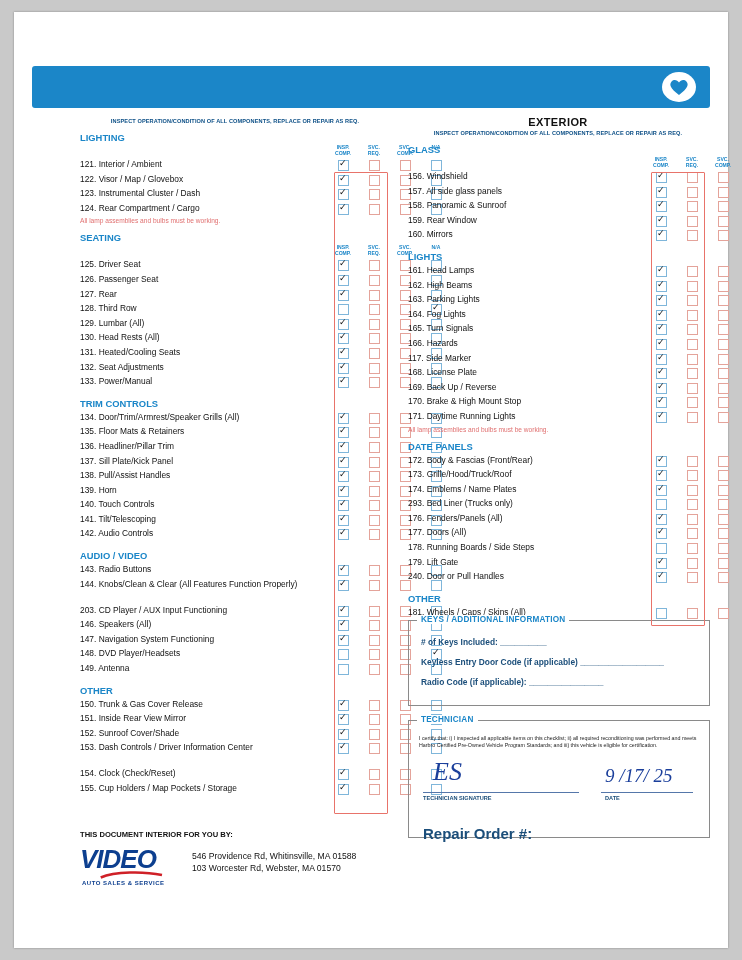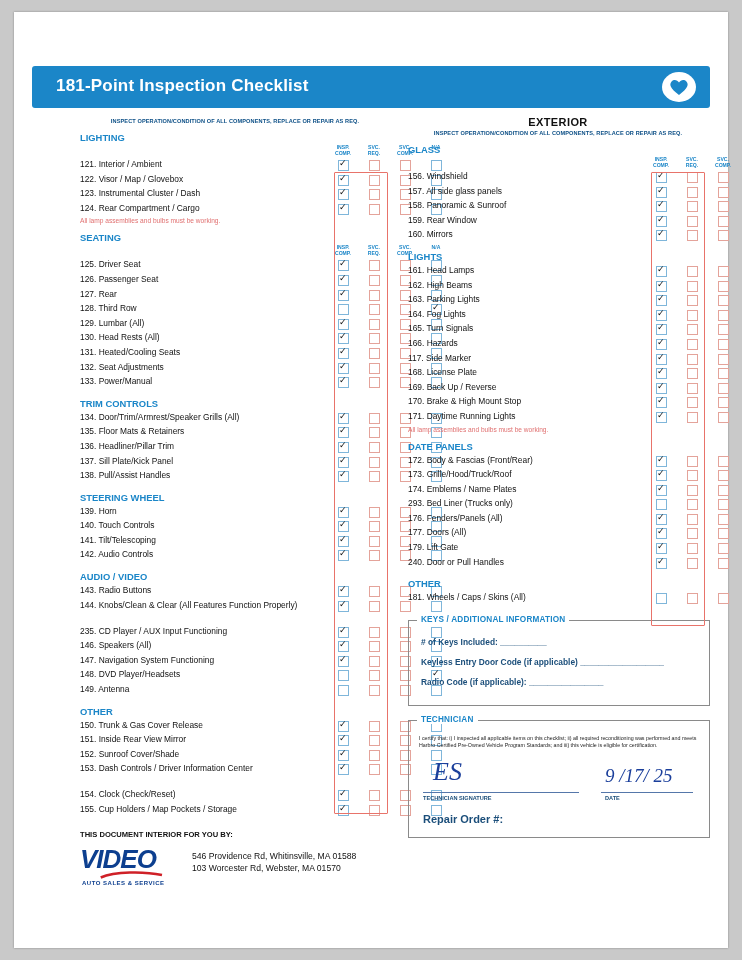--- a/index.html
+++ b/index.html
@@ -76,21 +76,20 @@
     position:absolute;left:0;top:24px;width:104px;height:10px;
   }
 </style>
 </head>
 <body>
 
 <div id="page">
   <div id="sheet">
 
     <div class="banner">
-      <div class="banner-title">181-Point Inspection Checklist</div>
       <div class="banner-logo">
         <svg width="22" height="18" viewBox="0 0 22 18" aria-hidden="true">
           <path d="M11 17 C2 10.5 1 6.5 3.6 3.6 C6 1 9.3 2 11 4.6 C12.7 2 16 1 18.4 3.6 C21 6.5 20 10.5 11 17 Z" fill="#1b86c8"></path>
         </svg>
       </div>
     </div>
 
     <div class="col col-left">
       <div class="col-head">
         <div class="sub">INSPECT OPERATION/CONDITION OF ALL COMPONENTS, REPLACE OR REPAIR AS REQ.</div>
@@ -262,21 +261,20 @@
                 <div class="lbl">138. Pull/Assist Handles</div>
                 <div class="bx" style="left: 258px;"></div>
                 <div class="bx red" style="left: 289px;"></div>
                 <div class="bx red" style="left: 320px;"></div>
                 <div class="bx" style="left: 351px;"></div>
                 <div class="chk" style="left: 259px;">✓</div>
               </div>
             </div>
           </div>
           <div>
-            <div class="sect">STEERING WHEEL</div>
             <div class="rows">
               <div class="row">
                 <div class="lbl">139. Horn</div>
                 <div class="bx" style="left: 258px;"></div>
                 <div class="bx red" style="left: 289px;"></div>
                 <div class="bx red" style="left: 320px;"></div>
                 <div class="bx" style="left: 351px;"></div>
                 <div class="chk" style="left: 259px;">✓</div>
               </div>
               <div class="row">
@@ -318,21 +316,21 @@
               </div>
               <div class="row" style="height: 26px;">
                 <div class="lbl w">144. Knobs/Clean &amp; Clear (All Features Function Properly)</div>
                 <div class="bx" style="left: 258px;"></div>
                 <div class="bx red" style="left: 289px;"></div>
                 <div class="bx red" style="left: 320px;"></div>
                 <div class="bx" style="left: 351px;"></div>
                 <div class="chk" style="left: 259px;">✓</div>
               </div>
               <div class="row">
-                <div class="lbl">235. CD Player / AUX Input Functioning</div>
+                <div class="lbl">203. CD Player / AUX Input Functioning</div>
                 <div class="bx" style="left: 258px;"></div>
                 <div class="bx red" style="left: 289px;"></div>
                 <div class="bx red" style="left: 320px;"></div>
                 <div class="bx" style="left: 351px;"></div>
                 <div class="chk" style="left: 259px;">✓</div>
               </div>
               <div class="row">
                 <div class="lbl">146. Speakers (All)</div>
                 <div class="bx" style="left: 258px;"></div>
                 <div class="bx red" style="left: 289px;"></div>
@@ -591,20 +589,26 @@
                 <div class="bx red" style="left: 279px;"></div>
                 <div class="bx red" style="left: 310px;"></div>
                 <div class="chk" style="left: 249px;">✓</div>
               </div>
               <div class="row">
                 <div class="lbl">177. Doors (All)</div>
                 <div class="bx" style="left: 248px;"></div>
                 <div class="bx red" style="left: 279px;"></div>
                 <div class="bx red" style="left: 310px;"></div>
                 <div class="chk" style="left: 249px;">✓</div>
+              </div>
+              <div class="row">
+                <div class="lbl">178. Running Boards / Side Steps</div>
+                <div class="bx" style="left: 248px;"></div>
+                <div class="bx red" style="left: 279px;"></div>
+                <div class="bx red" style="left: 310px;"></div>
               </div>
               <div class="row">
                 <div class="lbl">179. Lift Gate</div>
                 <div class="bx" style="left: 248px;"></div>
                 <div class="bx red" style="left: 279px;"></div>
                 <div class="bx red" style="left: 310px;"></div>
                 <div class="chk" style="left: 249px;">✓</div>
               </div>
               <div class="row">
                 <div class="lbl">240. Door or Pull Handles</div>
@@ -638,21 +642,21 @@
 
     <div class="obox" style="left:394px;top:708px;width:300px;height:116px;">
       <div class="box-title">TECHNICIAN</div>
       <div class="small" style="position:absolute;left:10px;top:14px;width:278px;">I certify that: i) I inspected all applicable items on this checklist; ii) all required reconditioning was performed and meets Harbro Certified Pre-Owned Vehicle Program Standards; and iii) this vehicle is eligible for certification.</div>
       <div class="sig" style="position:absolute;left:24px;top:36px;font-size:26px;">ES</div>
       <div style="position:absolute;left:14px;top:70px;width:156px;border-bottom:1px solid #5577aa;height:1px;"></div>
       <div style="position:absolute;left:192px;top:70px;width:92px;border-bottom:1px solid #5577aa;height:1px;"></div>
       <div class="sig" style="position:absolute;left:196px;top:44px;font-size:19px;">9 /17/ 25</div>
       <div style="position:absolute;left:14px;top:74px;font-size:5.6px;font-weight:bold;color:#1b4e7a;">TECHNICIAN SIGNATURE</div>
       <div style="position:absolute;left:196px;top:74px;font-size:5.6px;font-weight:bold;color:#1b4e7a;">DATE</div>
-      <div class="fline" style="position:absolute;left:14px;top:92px;font-size:11px;">Repair Order #:</div>
+      <div class="fline" style="position:absolute;left:14px;top:104px;font-size:15px;">Repair Order #:</div>
     </div>
 
     <div class="prep">THIS DOCUMENT INTERIOR FOR YOU BY:</div>
     <div class="harbro">
       <div class="hb">
         <span>VIDEO</span>
       </div>
       <svg class="swoosh" viewBox="0 0 104 16">
         <path d="M2 12 C24 2 72 2 100 8" stroke="#cf2027" stroke-width="4" fill="none"></path>
       </svg>

